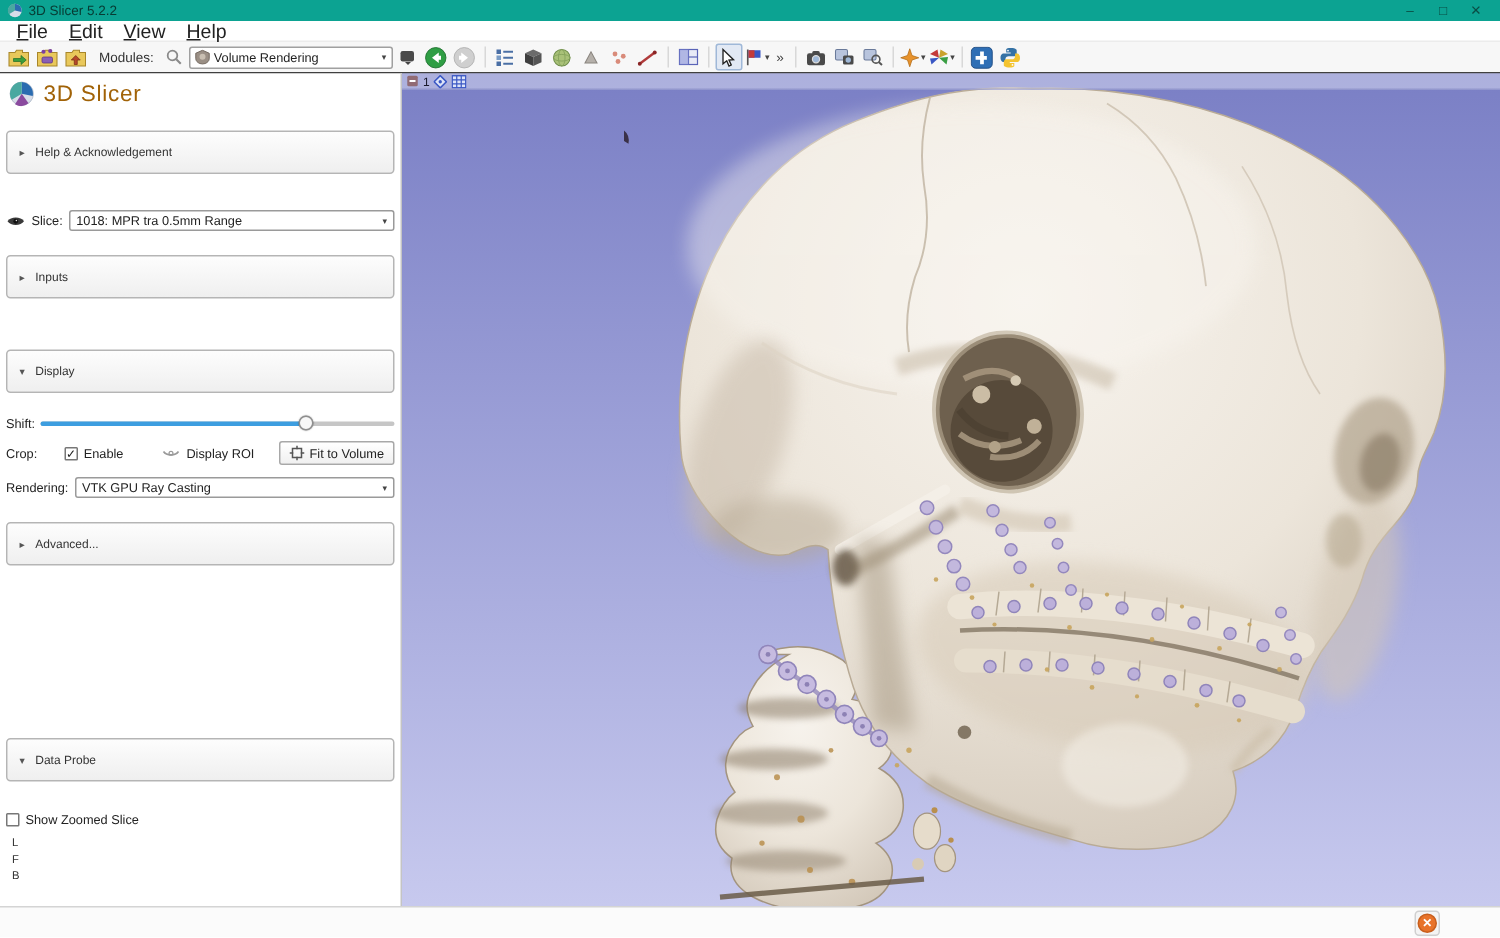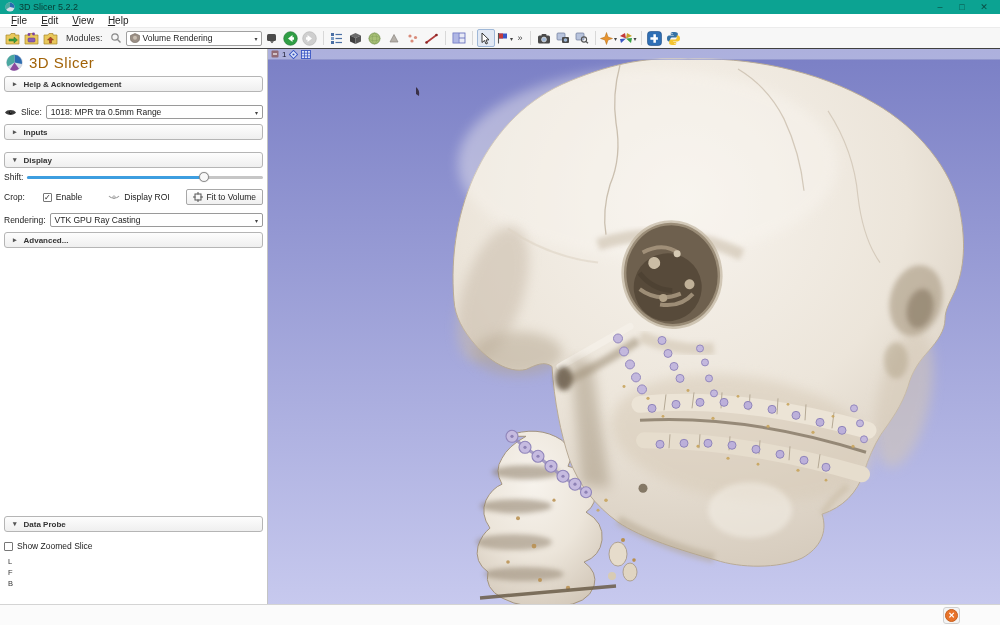--- a/index.html
+++ b/index.html
@@ -9,21 +9,21 @@
   
   .titlebar { height:14px; background:#0ca392; display:flex; align-items:center;
     padding:0 5px; gap:4px; }
   .titlebar .title { font-size:9px; color:#073b33; }
   .win-controls { margin-left:auto; display:flex; }
   .win-btn { width:22px; text-align:center; font-size:9px; color:#0a4d44; line-height:14px; cursor:default; }
 
   
   .menubar { height:14px; background:#ffffff; border-bottom:1px solid #ececec;
     display:flex; align-items:center; padding-left:4px; }
-  .menu-item { font-size:10px; color:#222; padding:0 7px; line-height:13px; }
+  .menu-item { font-size:13px; color:#222; padding:0 7px; line-height:13px; }
   .menu-item::first-letter { text-decoration:underline; }
 
   
   .toolbar { height:21px; background:#f7f7f7; border-bottom:1px solid #404040;
     display:flex; align-items:center; padding:0 3px; gap:1px; }
   .tbtn { height:18px; min-width:18px; display:flex; align-items:center; justify-content:center;
     border-radius:2px; }
   .tbtn.pressed { background:#e2e9f4; border:1px solid #9fb8d8; }
   .tsep { width:1px; height:14px; background:#d8d8d8; margin:0 3px; }
   .tb-label { font-size:9px; color:#333; margin:0 3px 0 6px; }
@@ -35,23 +35,23 @@
   .overflow { font-size:9px; color:#444; padding:0 3px; }
 
   
   .main { display:flex; height:555px; }
 
   
   .panel { width:268px; background:#ffffff; border-right:1px solid #c4c4c4;
     display:flex; flex-direction:column; padding:2px 0 0 0; }
   .logo-row { display:flex; align-items:center; gap:6px; padding:3px 6px 4px 6px; }
   .logo-text { font-size:15px; color:#a16207; letter-spacing:0.5px; }
-  .sectionbtn { margin:1px 4px; height:16px; border:1px solid #b5b5b5; border-radius:3px;
+  .sectionbtn { margin:12px 4px; height:29px; border:1px solid #b5b5b5; border-radius:3px;
     background:linear-gradient(#fdfdfd,#efefef); display:flex; align-items:center; gap:7px;
-    padding-left:8px; font-size:8px; color:#333;font-weight:bold; }
+    padding-left:8px; font-size:8px; color:#333; }
   .tri { font-size:7px; color:#555; }
   .row { display:flex; align-items:center; gap:4px; margin:4px 4px; font-size:8.5px; color:#222; }
   .row .lbl { white-space:nowrap; }
   .combo { flex:1; height:14px; border:1px solid #9a9a9a; border-radius:2px; background:#fff;
     display:flex; align-items:center; padding:0 4px; font-size:8.5px; color:#222; gap:4px; }
   .combo .arrow { margin-left:auto; font-size:6px; color:#444; }
   .gap8 { height:8px; } .gap10 { height:10px; }
 
   .slider { flex:1; height:12px; position:relative; }
   .slider .track { position:absolute; left:0; right:0; top:5px; height:3px; background:#c6c6c6; border-radius:2px; }

